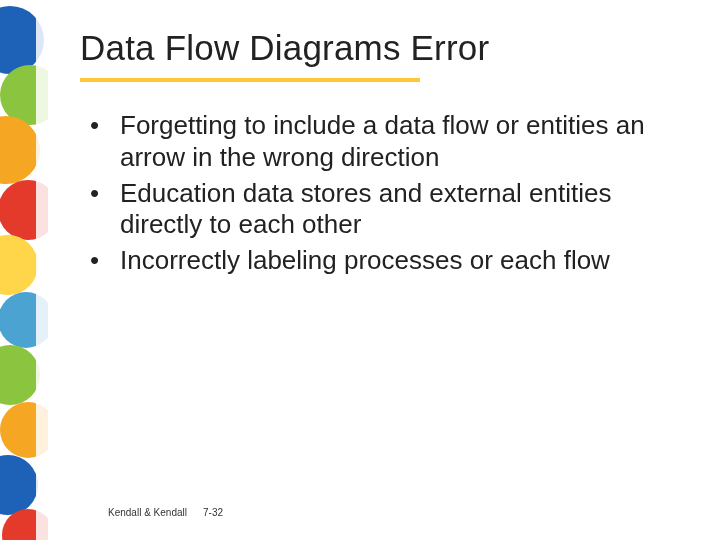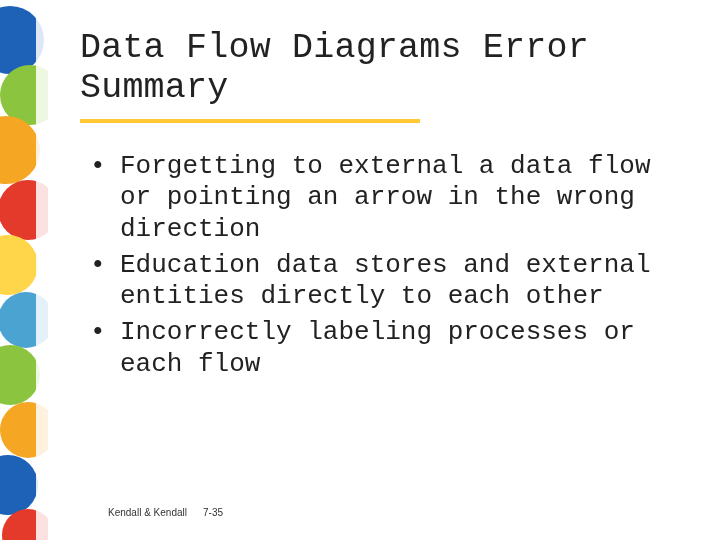--- a/index.html
+++ b/index.html
@@ -15,21 +15,20 @@
     top: 0;
     width: 48px;
     height: 540px;
   }
   .slide-content {
     position: absolute;
     left: 80px;
     top: 28px;
     right: 30px;
     bottom: 20px;
-    font-family: Liberation Mono, monospace;
   }
   .title {
     font-size: 35px;
     font-weight: 400;
     color: #222;
     line-height: 1.15;
     letter-spacing: 0.2px;
   }
   .title-underline {
     margin-top: 10px;
@@ -87,36 +86,35 @@
     <circle cx="8" cy="485" r="30" fill="#1E62B8"></circle>
     <circle cx="28" cy="535" r="26" fill="#E33A2B"></circle>
 
     <rect x="36" y="0" width="12" height="540" fill="#ffffff" opacity="0.85"></rect>
   </svg>
 </div>
 
 <div class="slide-content">
   <h1 class="title">
     <span>Data Flow Diagrams Error</span><br>
-    <span>Summary</span>
   </h1>
   <div class="title-underline"></div>
 
   <div class="bullets">
     <div class="bullet">
       <span class="dot">•</span>
-      <span class="txt">Forgetting to external a data flow or pointing an arrow in the wrong direction</span>
+      <span class="txt">Forgetting to include a data flow or entities an arrow in the wrong direction</span>
     </div>
     <div class="bullet">
       <span class="dot">•</span>
       <span class="txt">Education data stores and external entities directly to each other</span>
     </div>
     <div class="bullet">
       <span class="dot">•</span>
       <span class="txt">Incorrectly labeling processes or each flow</span>
     </div>
   </div>
 </div>
 
 <div class="footer">
   <span class="author">Kendall &amp; Kendall</span>
-  <span class="pagenum">7-35</span>
+  <span class="pagenum">7-32</span>
 </div>
 
 </body></html>

